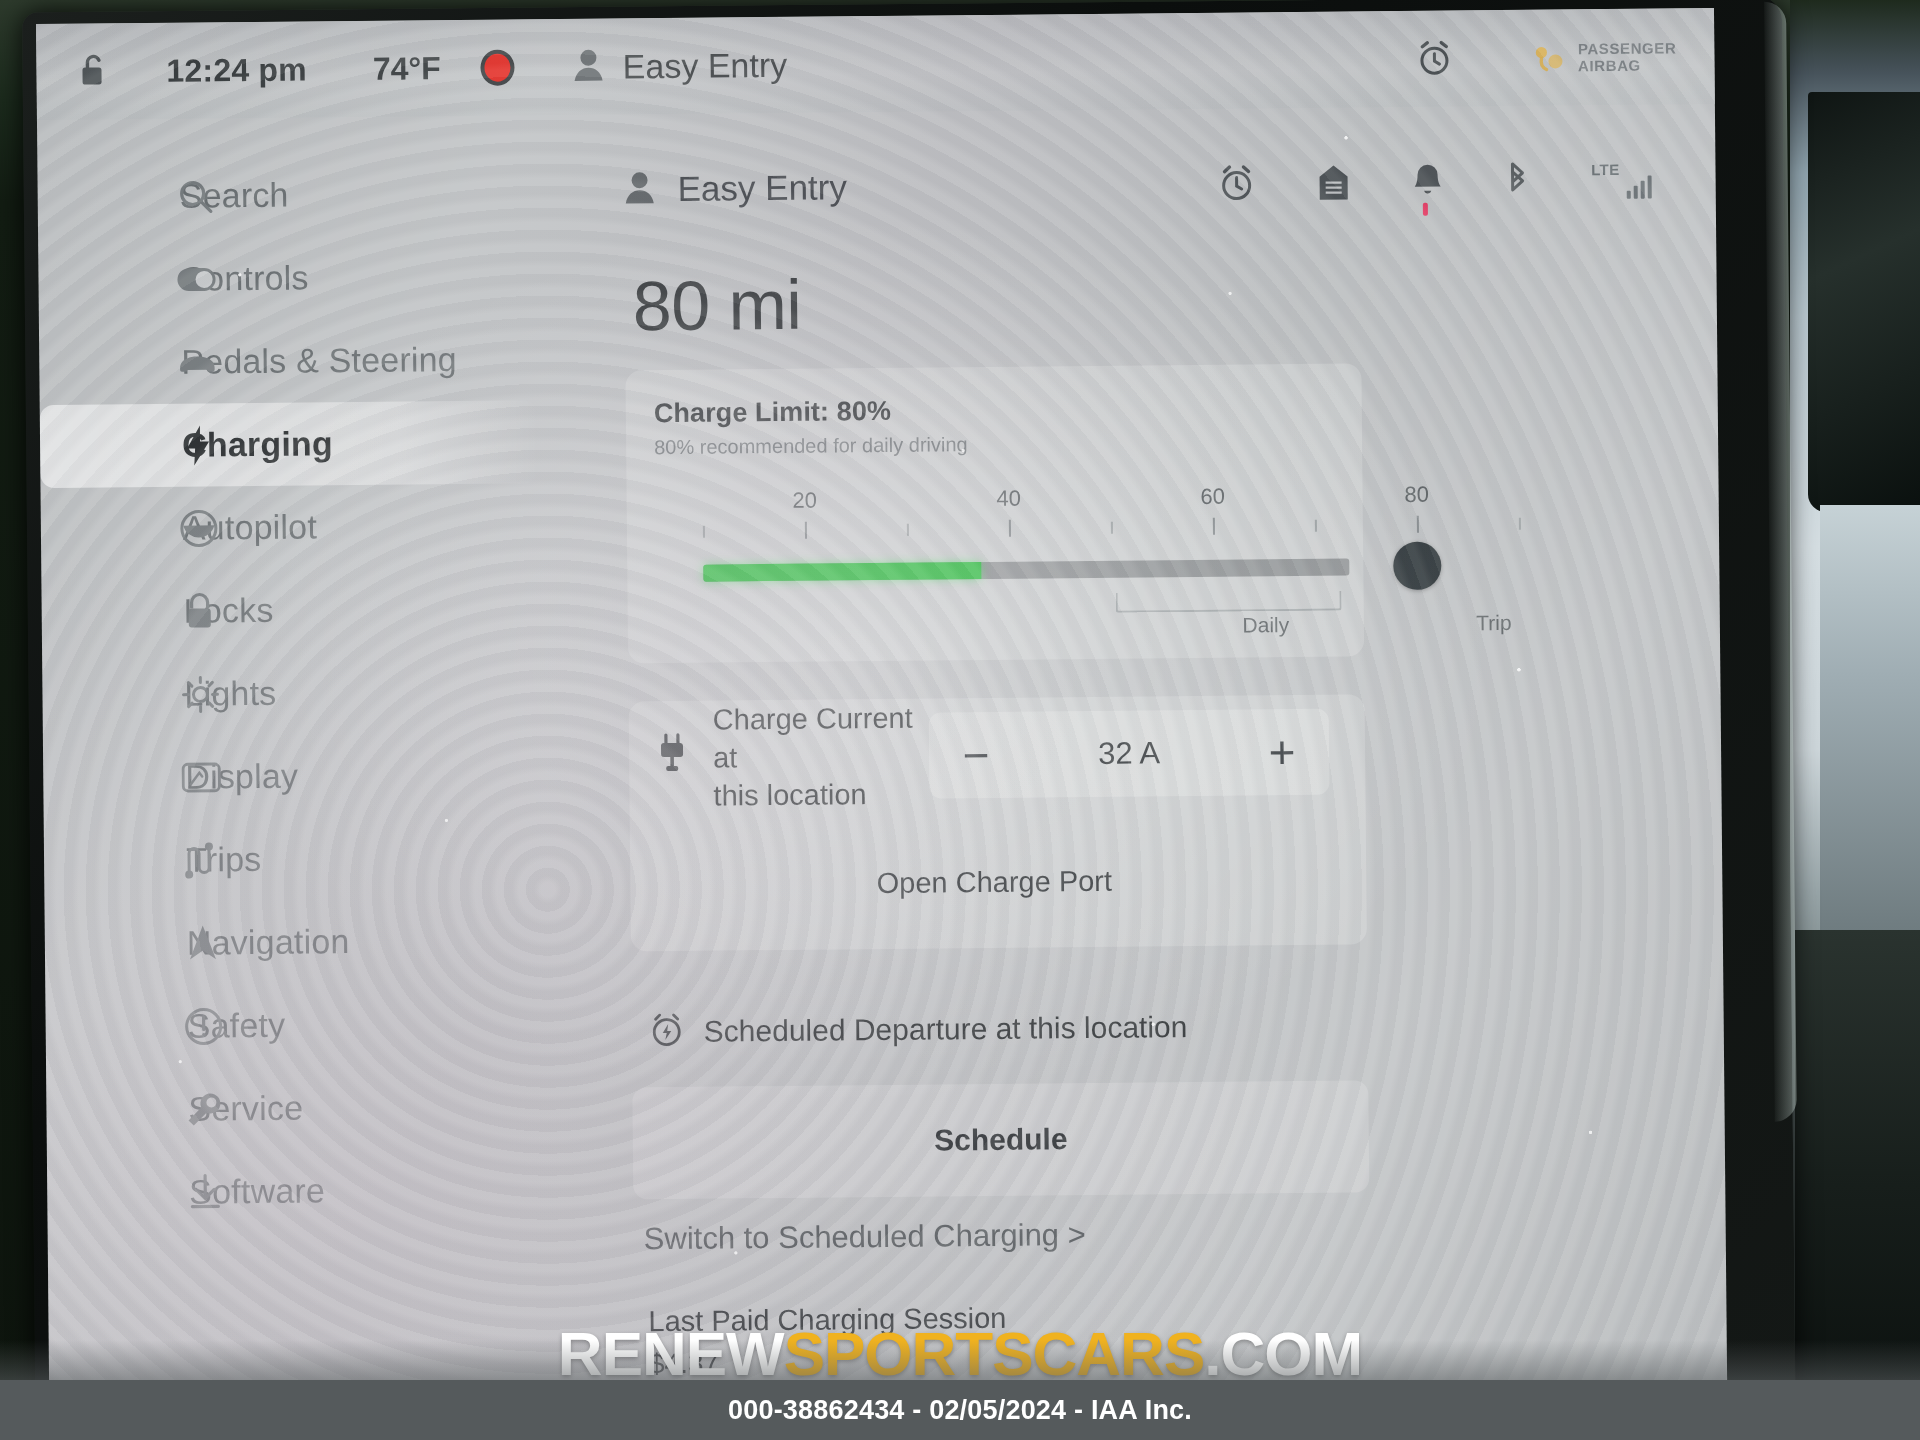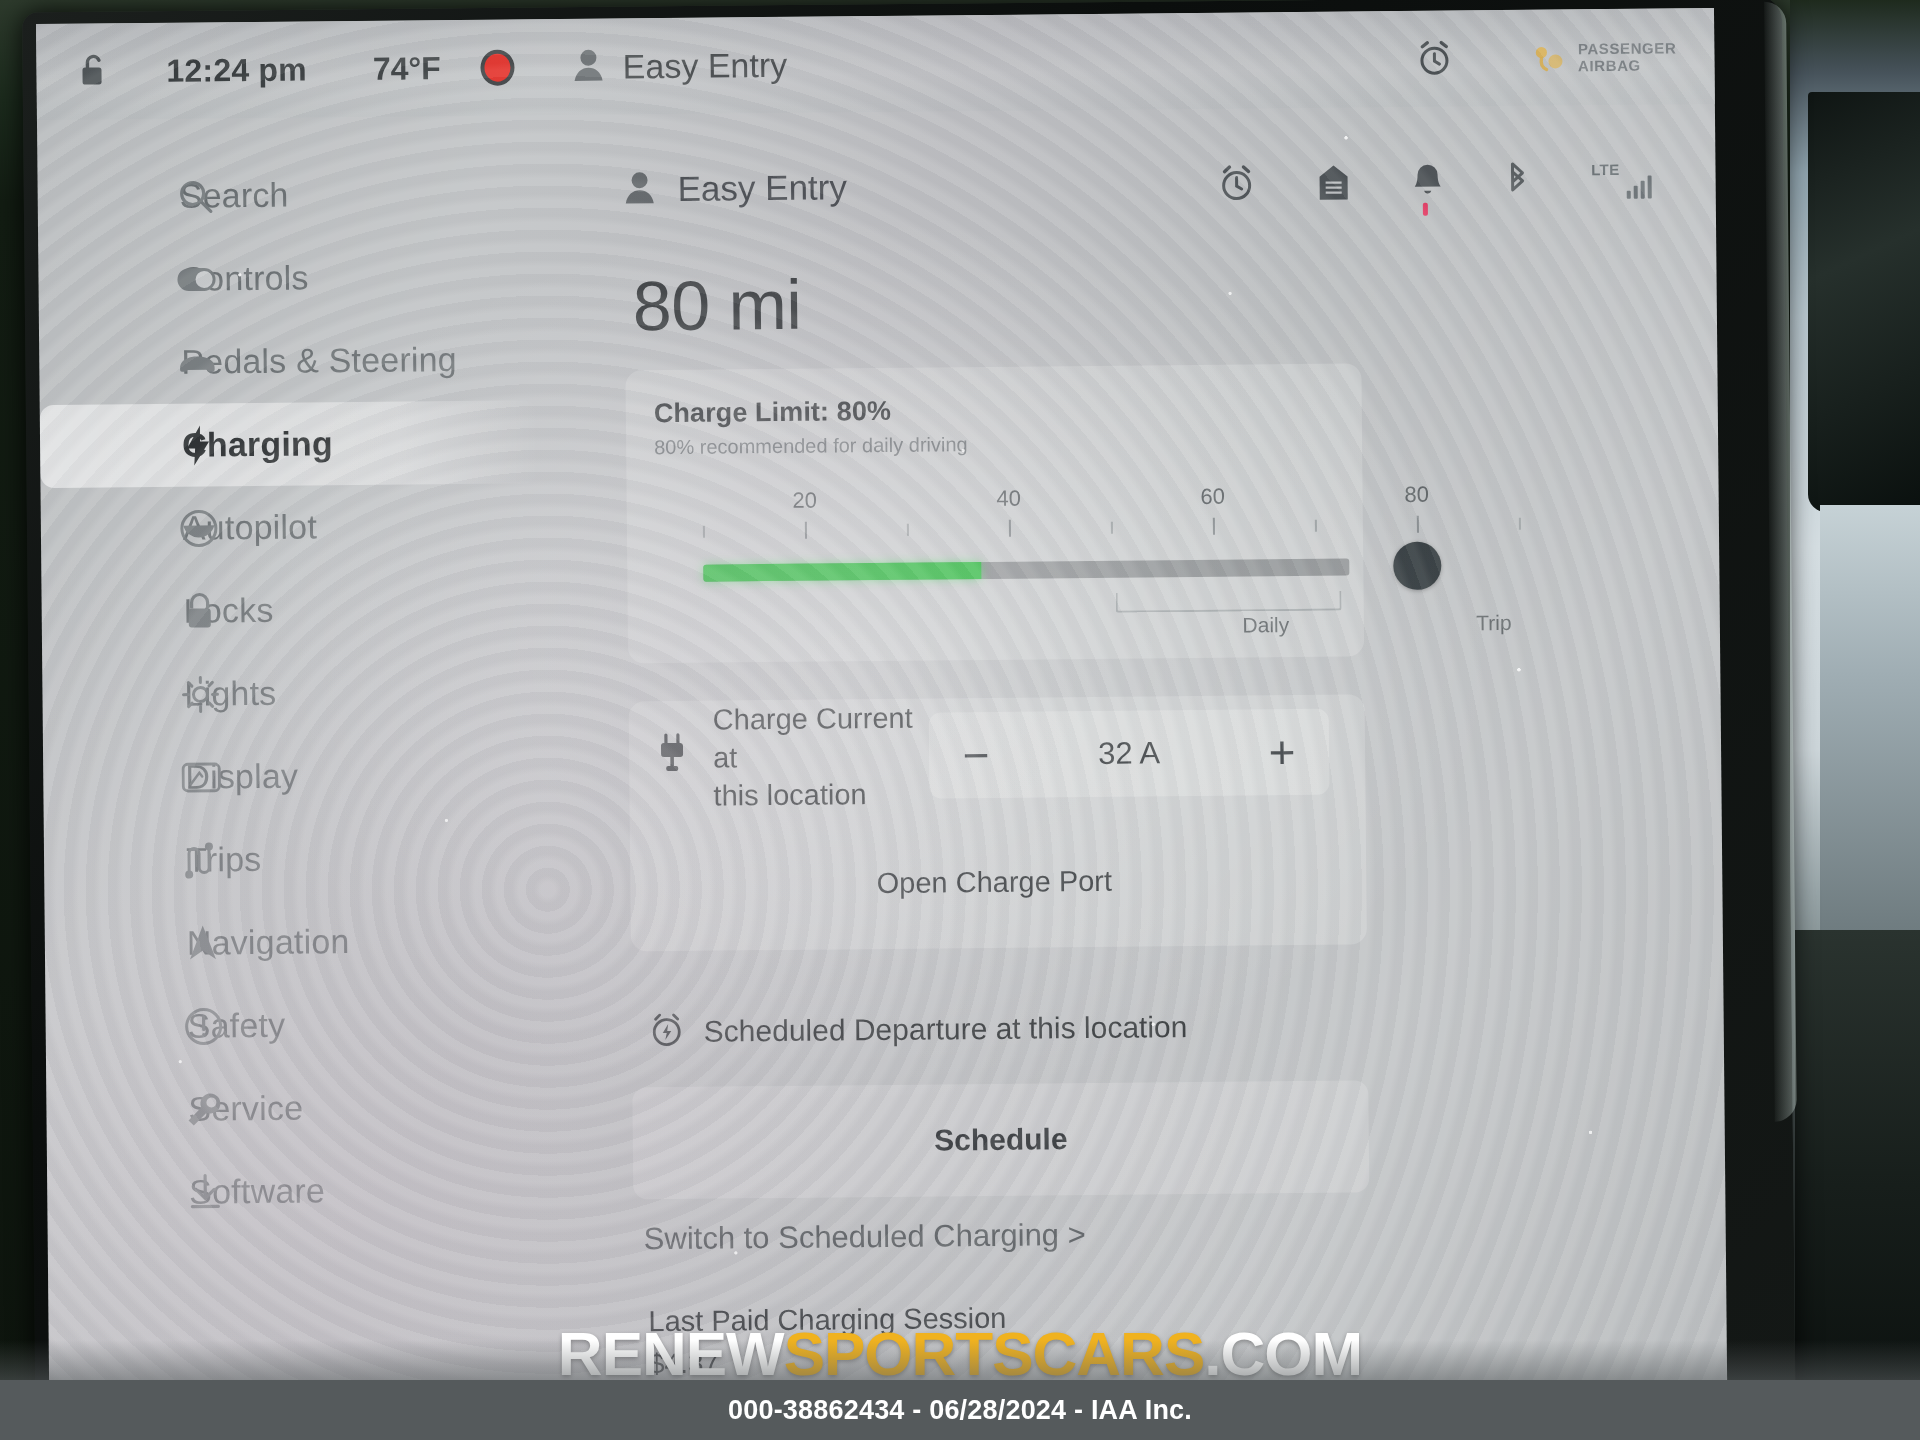--- a/index.html
+++ b/index.html
@@ -625,14 +625,14 @@
     <div class="glare moire"></div>
     <div class="glare dust"></div>
   </div>
 
   <div class="watermark">
     <span class="wm-a">RENEW</span><span class="wm-b">SPORTSCARS</span><span class="wm-a">.COM</span>
   </div>
 
   <div class="stock-overlay"></div>
 
-  <div class="footer">000-38862434 - 06/28/2024 - IAA Inc.</div>
+  <div class="footer">000-38862434 - 02/05/2024 - IAA Inc.</div>
 </div>
 
 </body></html>

